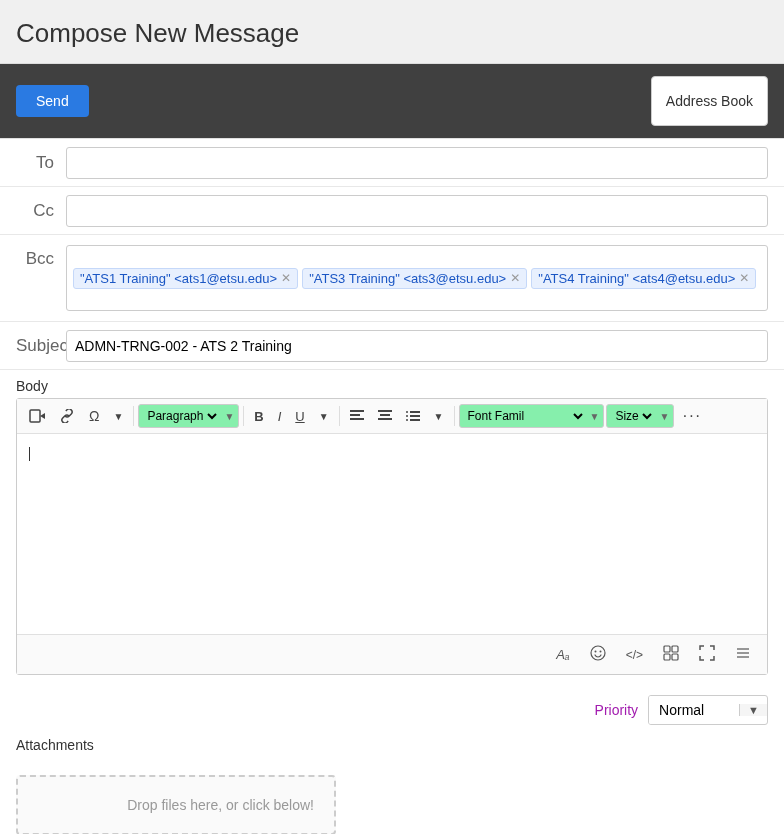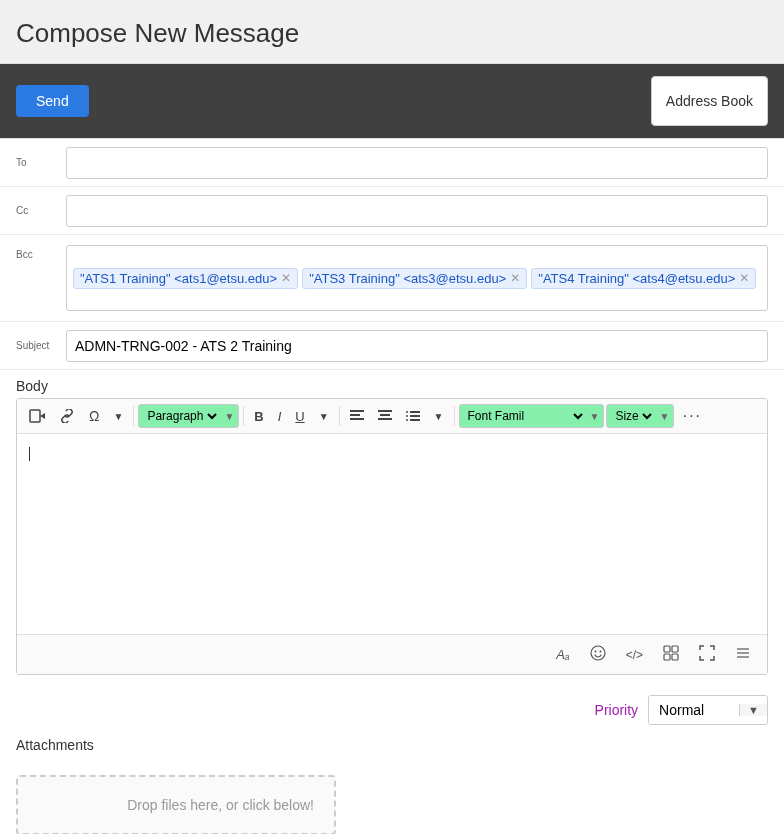--- a/index.html
+++ b/index.html
@@ -62,23 +62,23 @@
     .form-row {
       display: flex;
       align-items: center;
       border-bottom: 1px solid #e8e8e8;
       padding: 6px 16px;
       min-height: 48px;
     }
     .form-label {
       width: 50px;
       color: #666;
-      font-size: 10px;
+      font-size: 17px;
       flex-shrink: 0;
-      text-align: left;
+      text-align: right;
       padding-right: 12px;
     }
     .form-input {
       flex: 1;
       border: 1px solid #ccc;
       border-radius: 3px;
       padding: 6px 8px;
       font-size: 14px;
       outline: none;
       height: 32px;

